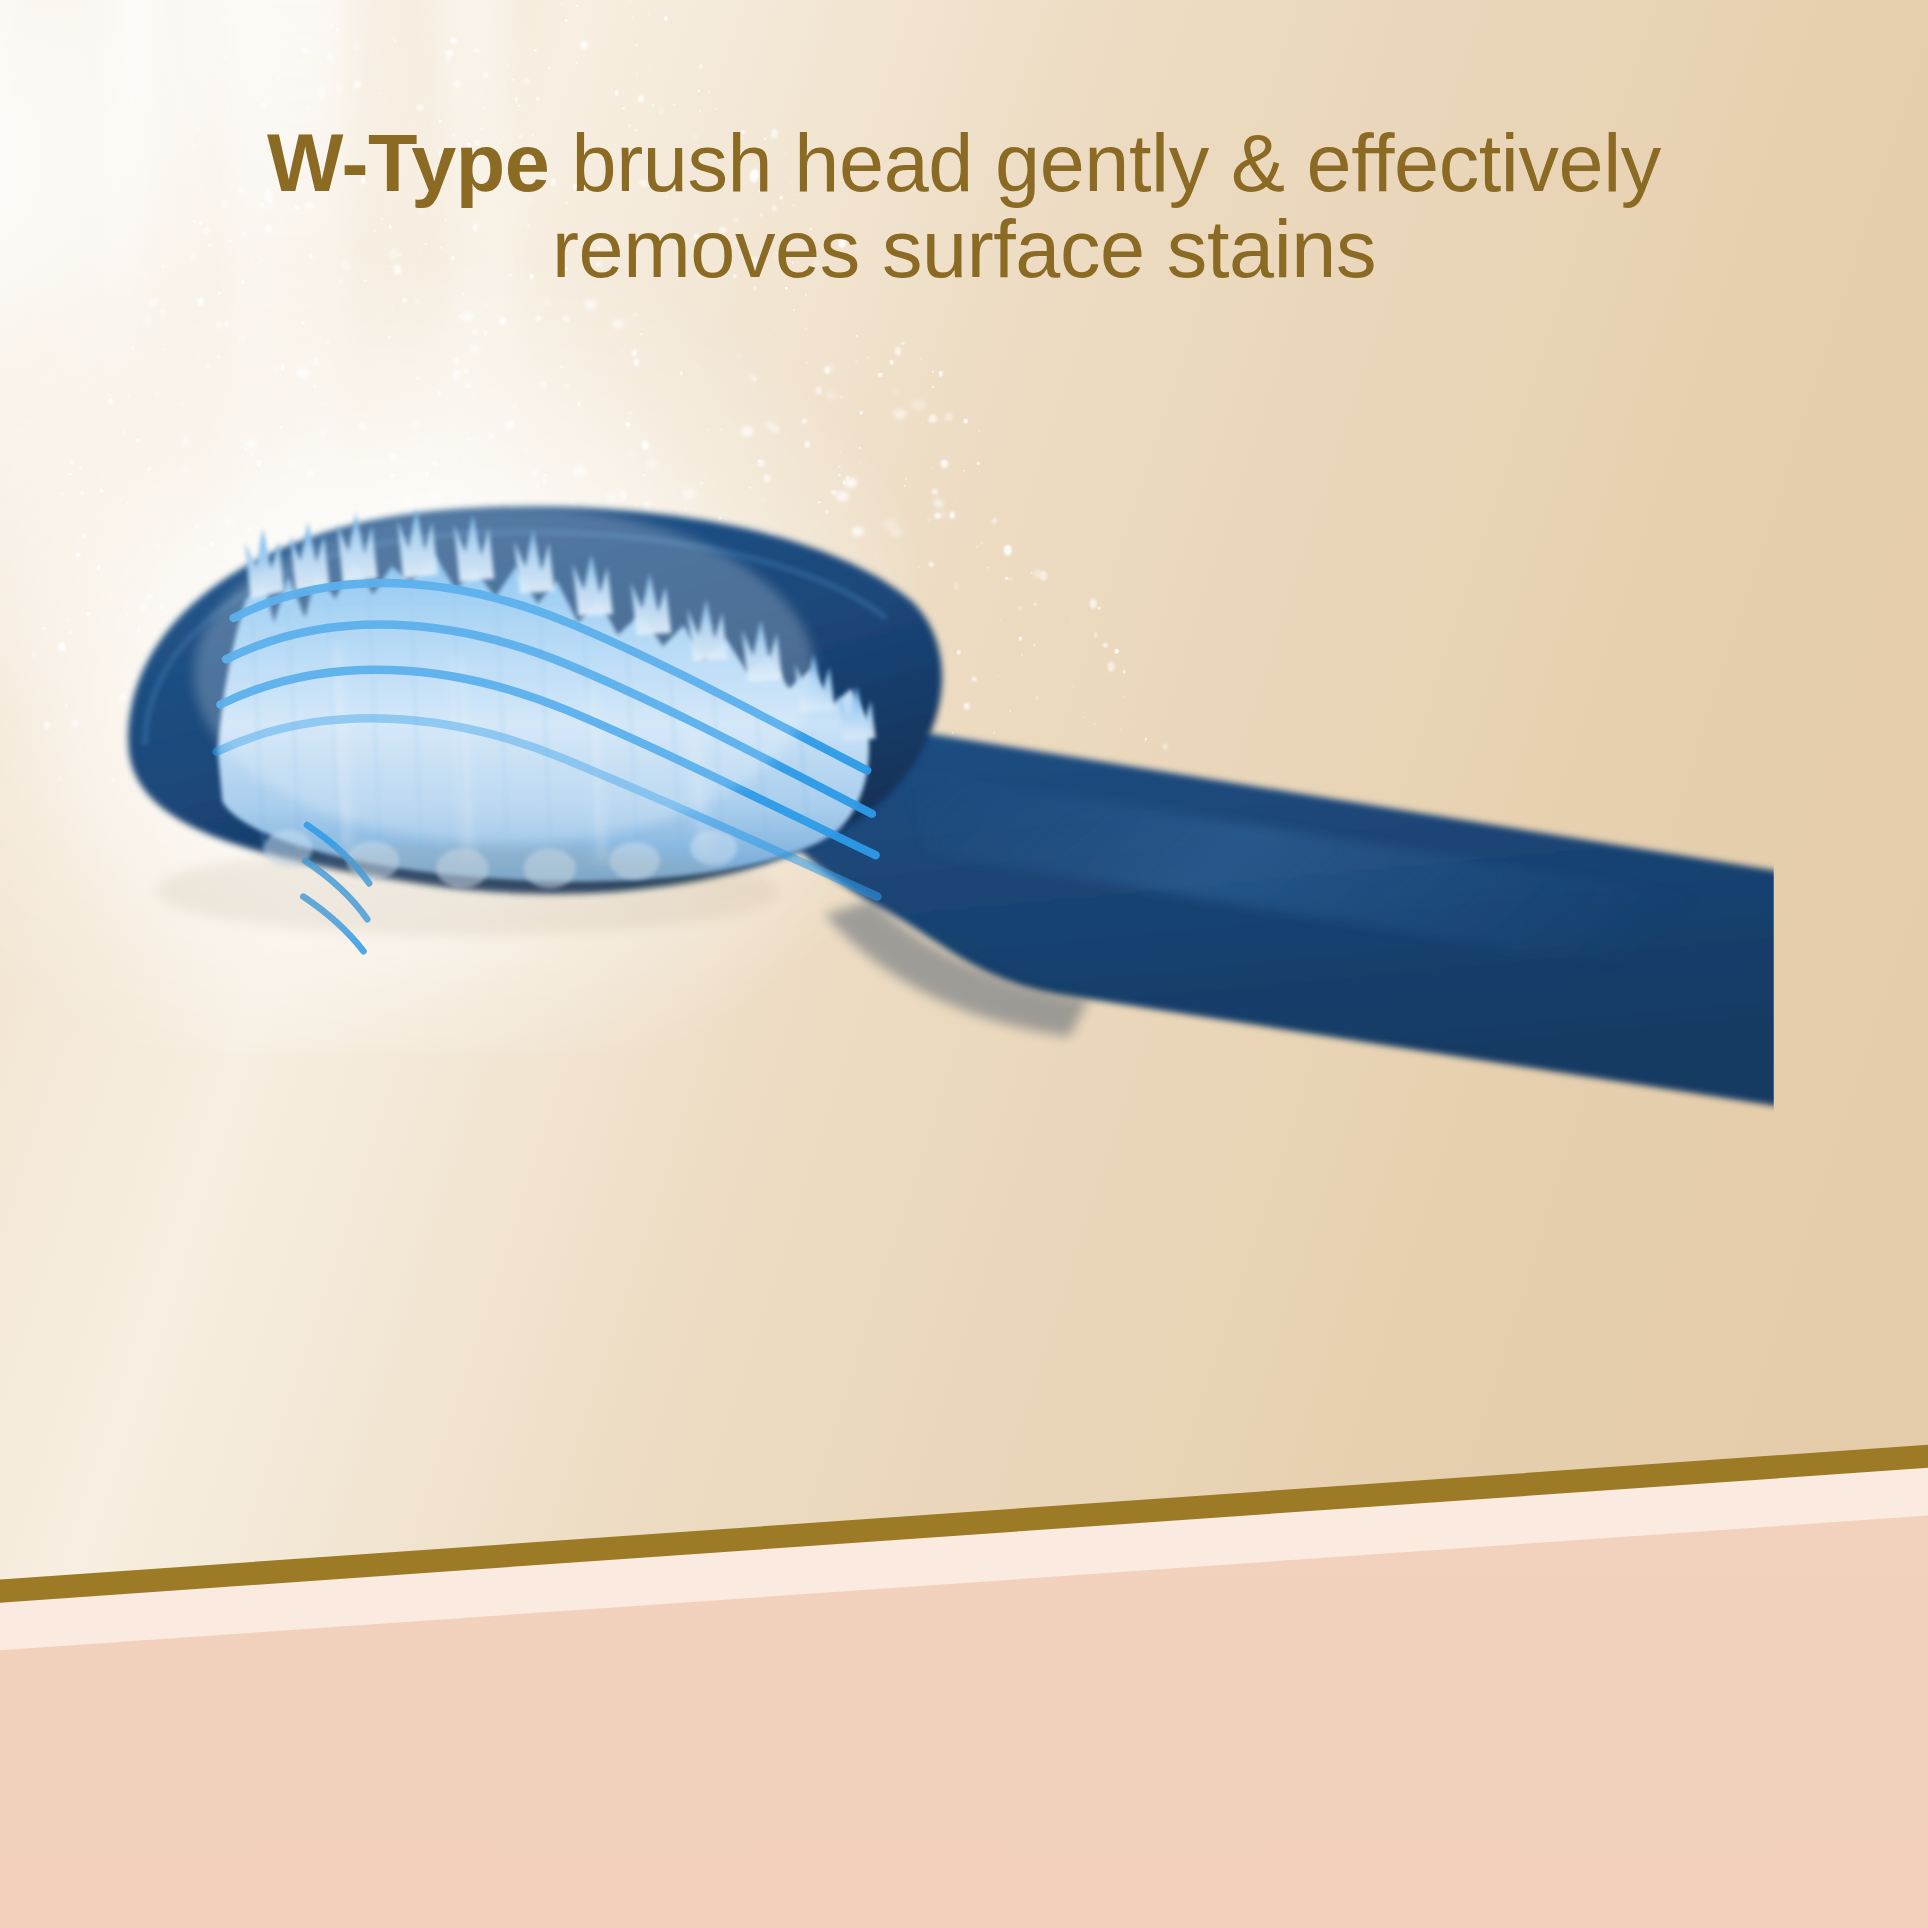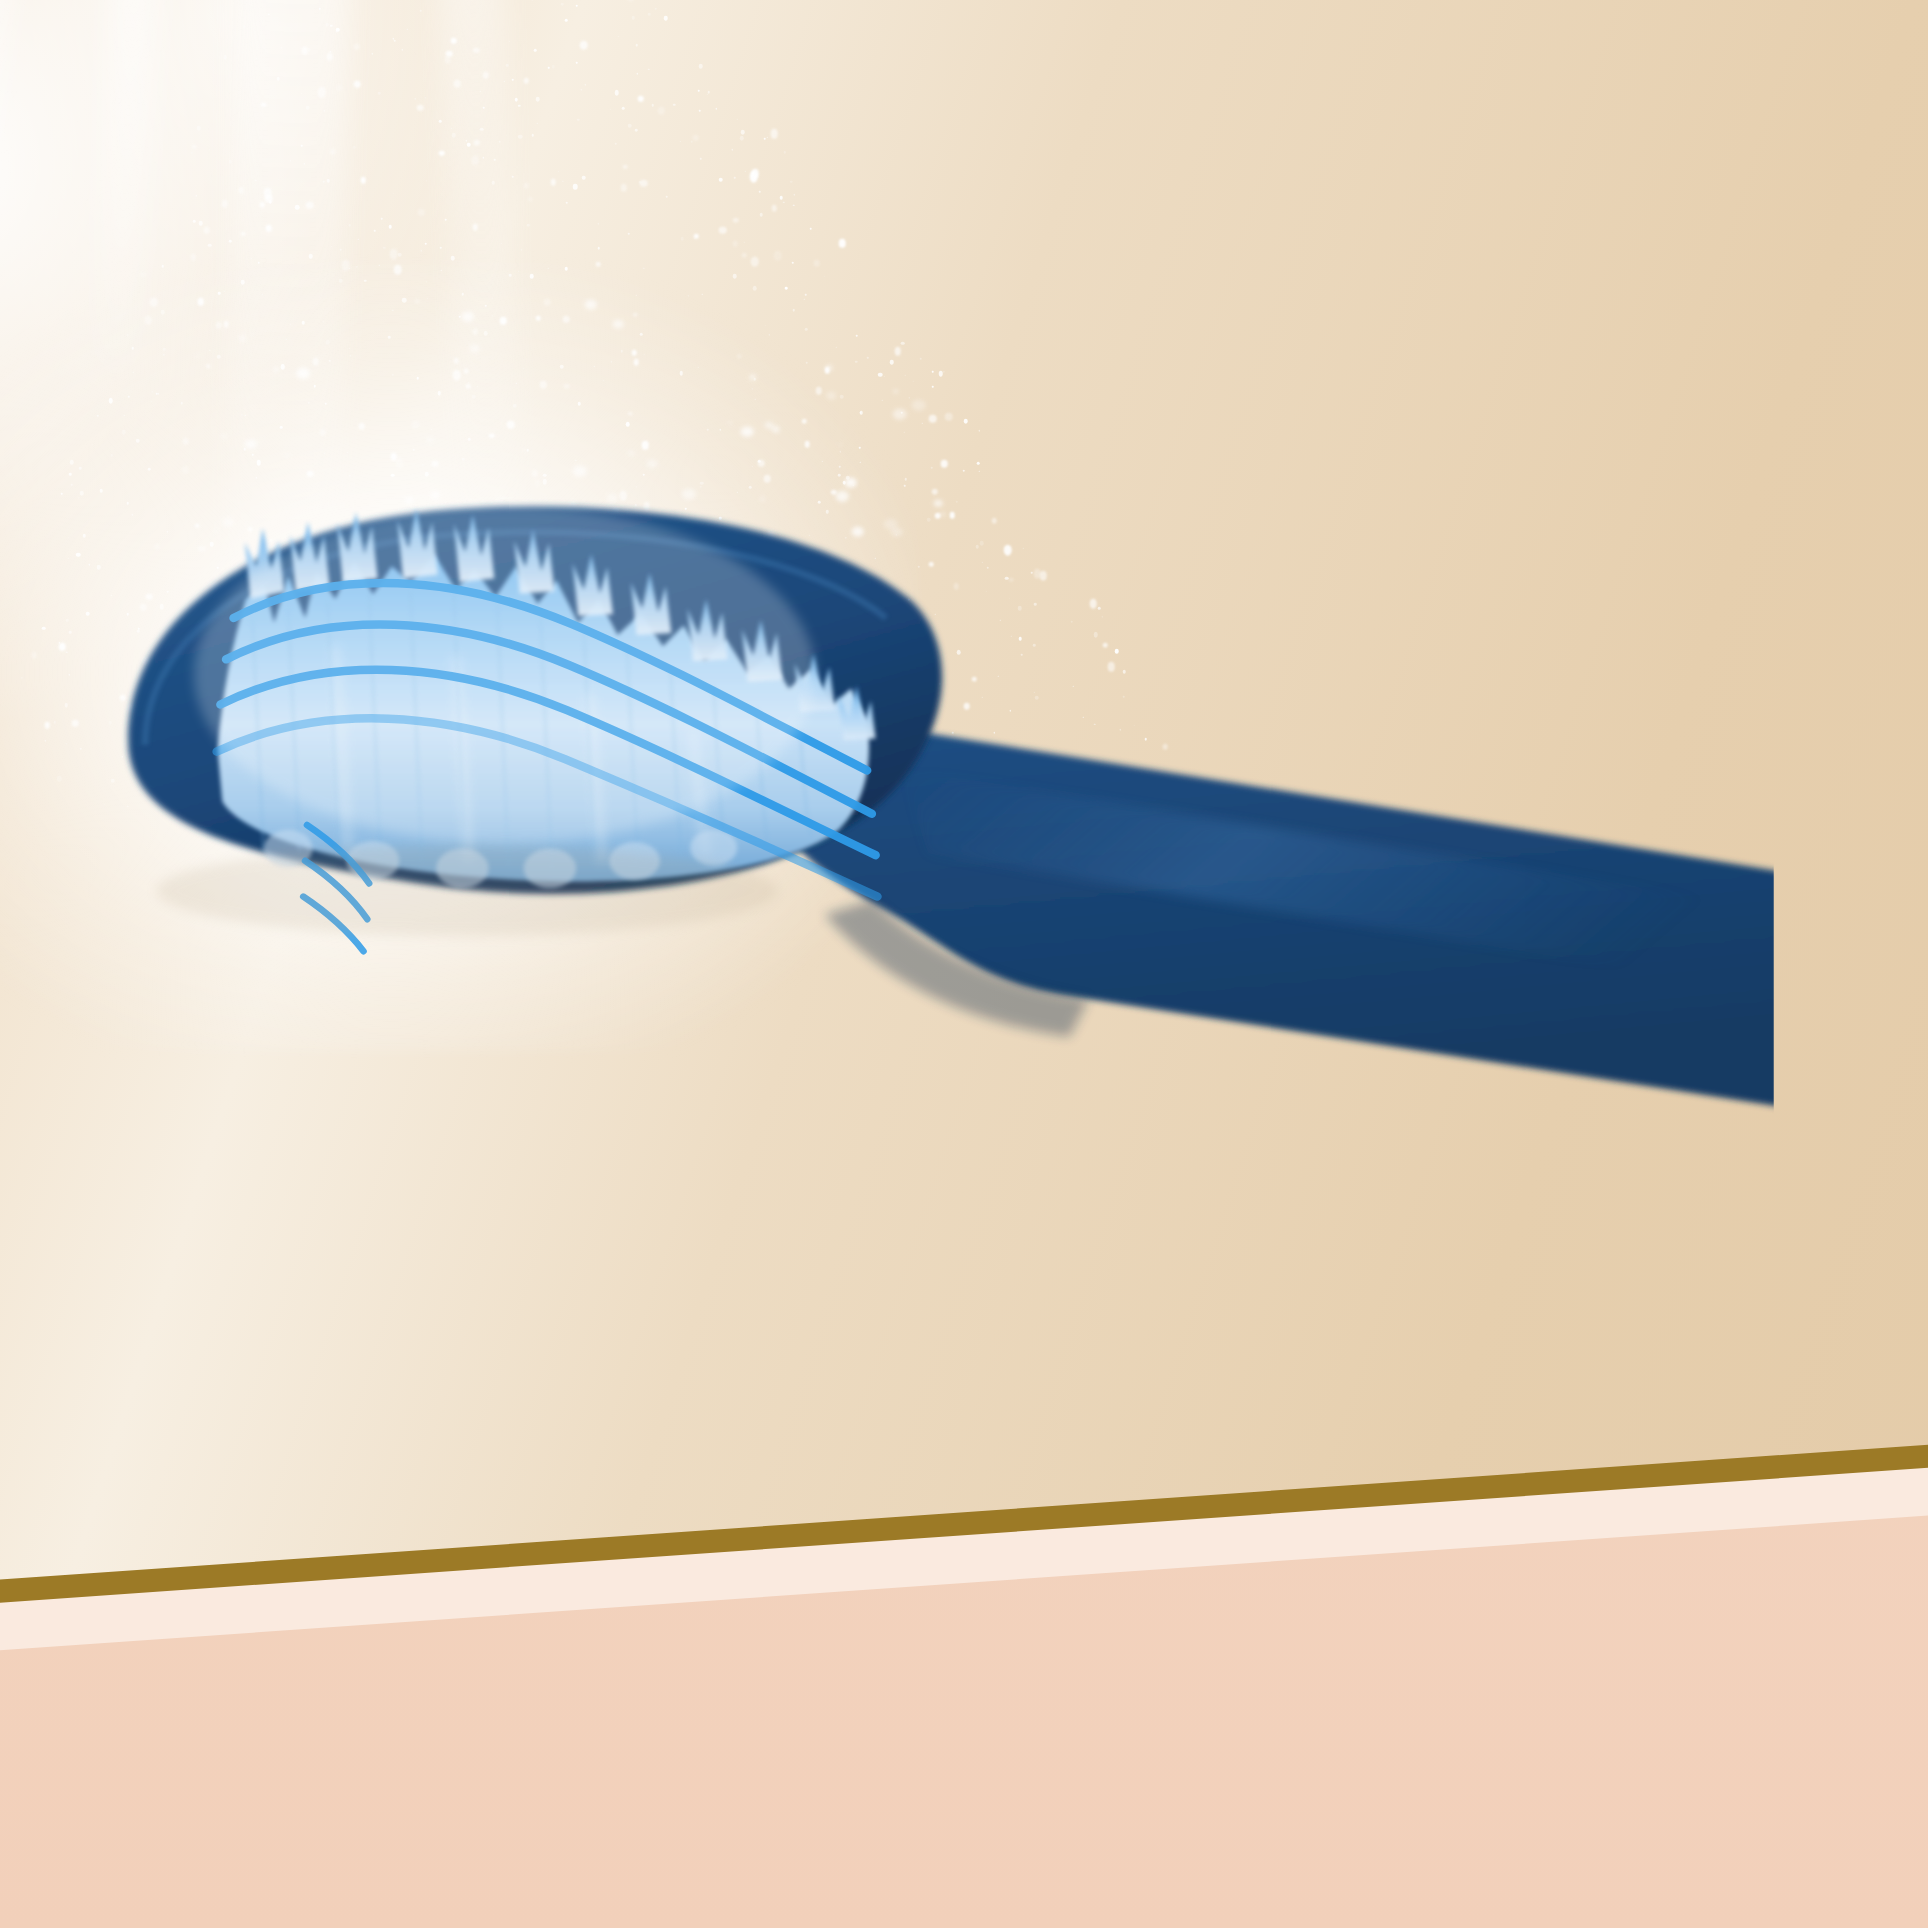--- a/index.html
+++ b/index.html
@@ -1224,15 +1224,21 @@
 
           <ellipse cx="700" cy="960" rx="330" ry="180" fill="#FFFFFF" opacity=".22" filter="url(#softBlur)"></ellipse>
         </g>
 
         <ellipse cx="660" cy="1190" rx="330" ry="48" fill="#B9A98E" opacity=".18" filter="url(#softBlur)"></ellipse>
       </svg>
 
     </div>
   </div>
 
+  <div class="headline">
+    <span class="hl-line l1">
+      <span class="hl-strong">W-Type</span><span class="hl-rest"> brush head gently &amp; effectively</span>
+    </span>
+    <span class="hl-line l2">removes surface stains</span>
+  </div>
 
 </div>
 
 
 </body></html>

